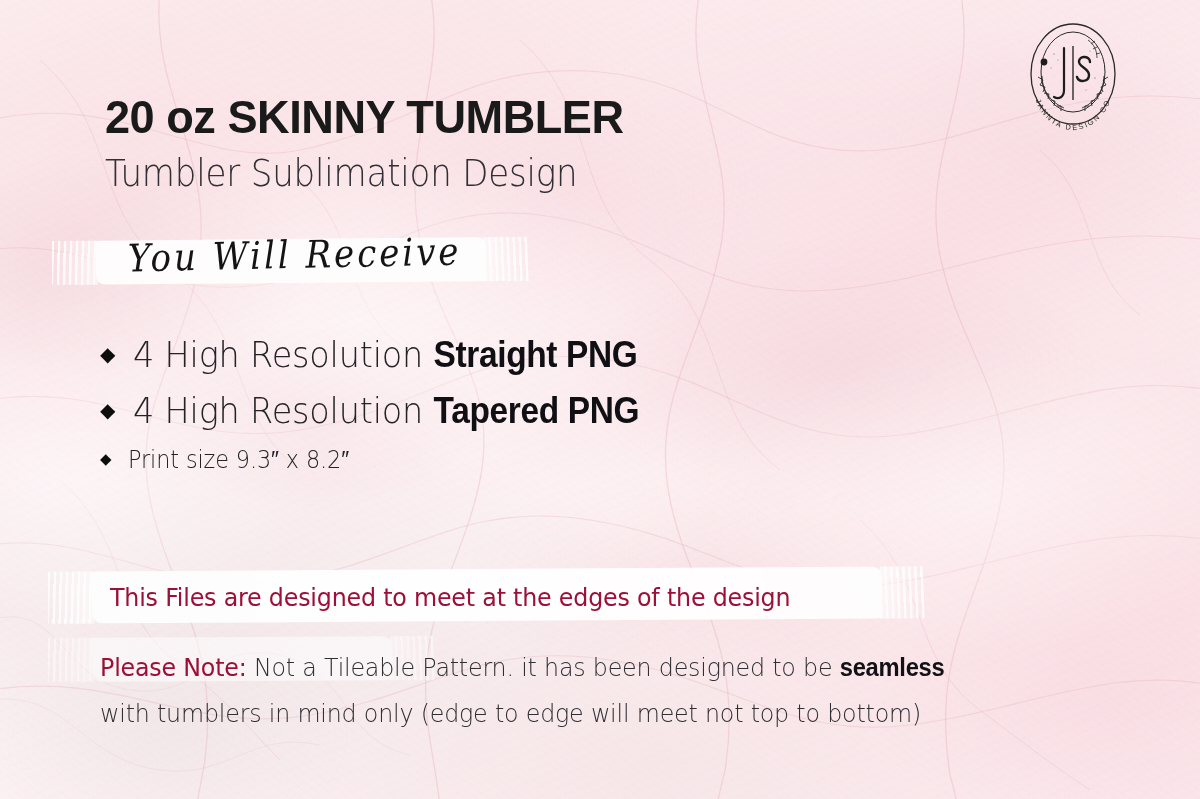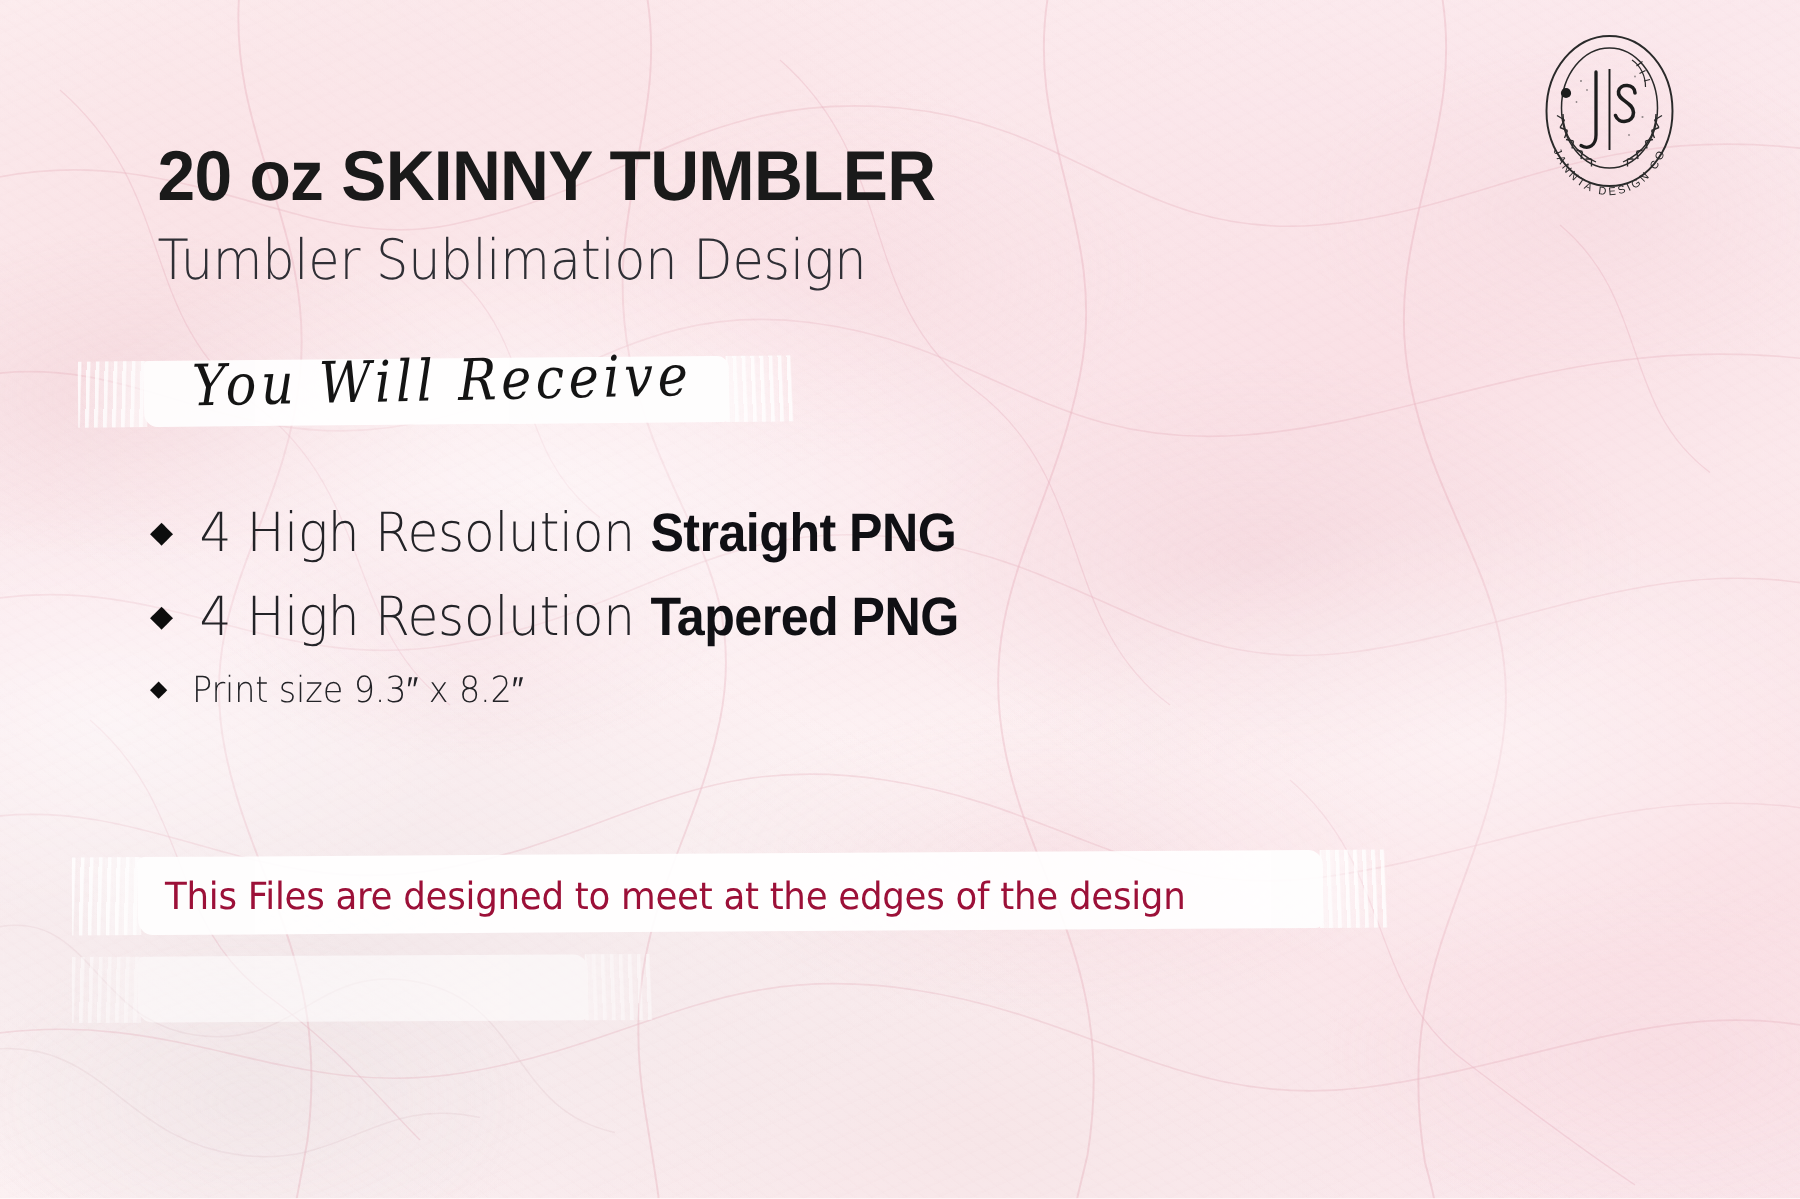--- a/index.html
+++ b/index.html
@@ -388,15 +388,20 @@
       <li class="bullet-item small">
         <span class="bullet-mark">◆</span>
         <span class="bullet-text">Print size 9.3″ x 8.2″</span>
       </li>
     </ul>
 
     <div class="brush brush-files"></div>
     <div class="files-line">This Files are designed to meet at the edges of the design</div>
 
     <div class="brush brush-note"></div>
+    <div class="note-block">
+      <div class="note-inner">
+        <span class="note-label">Please Note:</span><span> Not a Tileable Pattern. it has been designed to be </span><span class="note-strong">seamless</span><br><span>with tumblers in mind only (edge to edge will meet not top to bottom)</span>
+      </div>
+    </div>
 
   </div>
 </div>
 
 </body></html>

